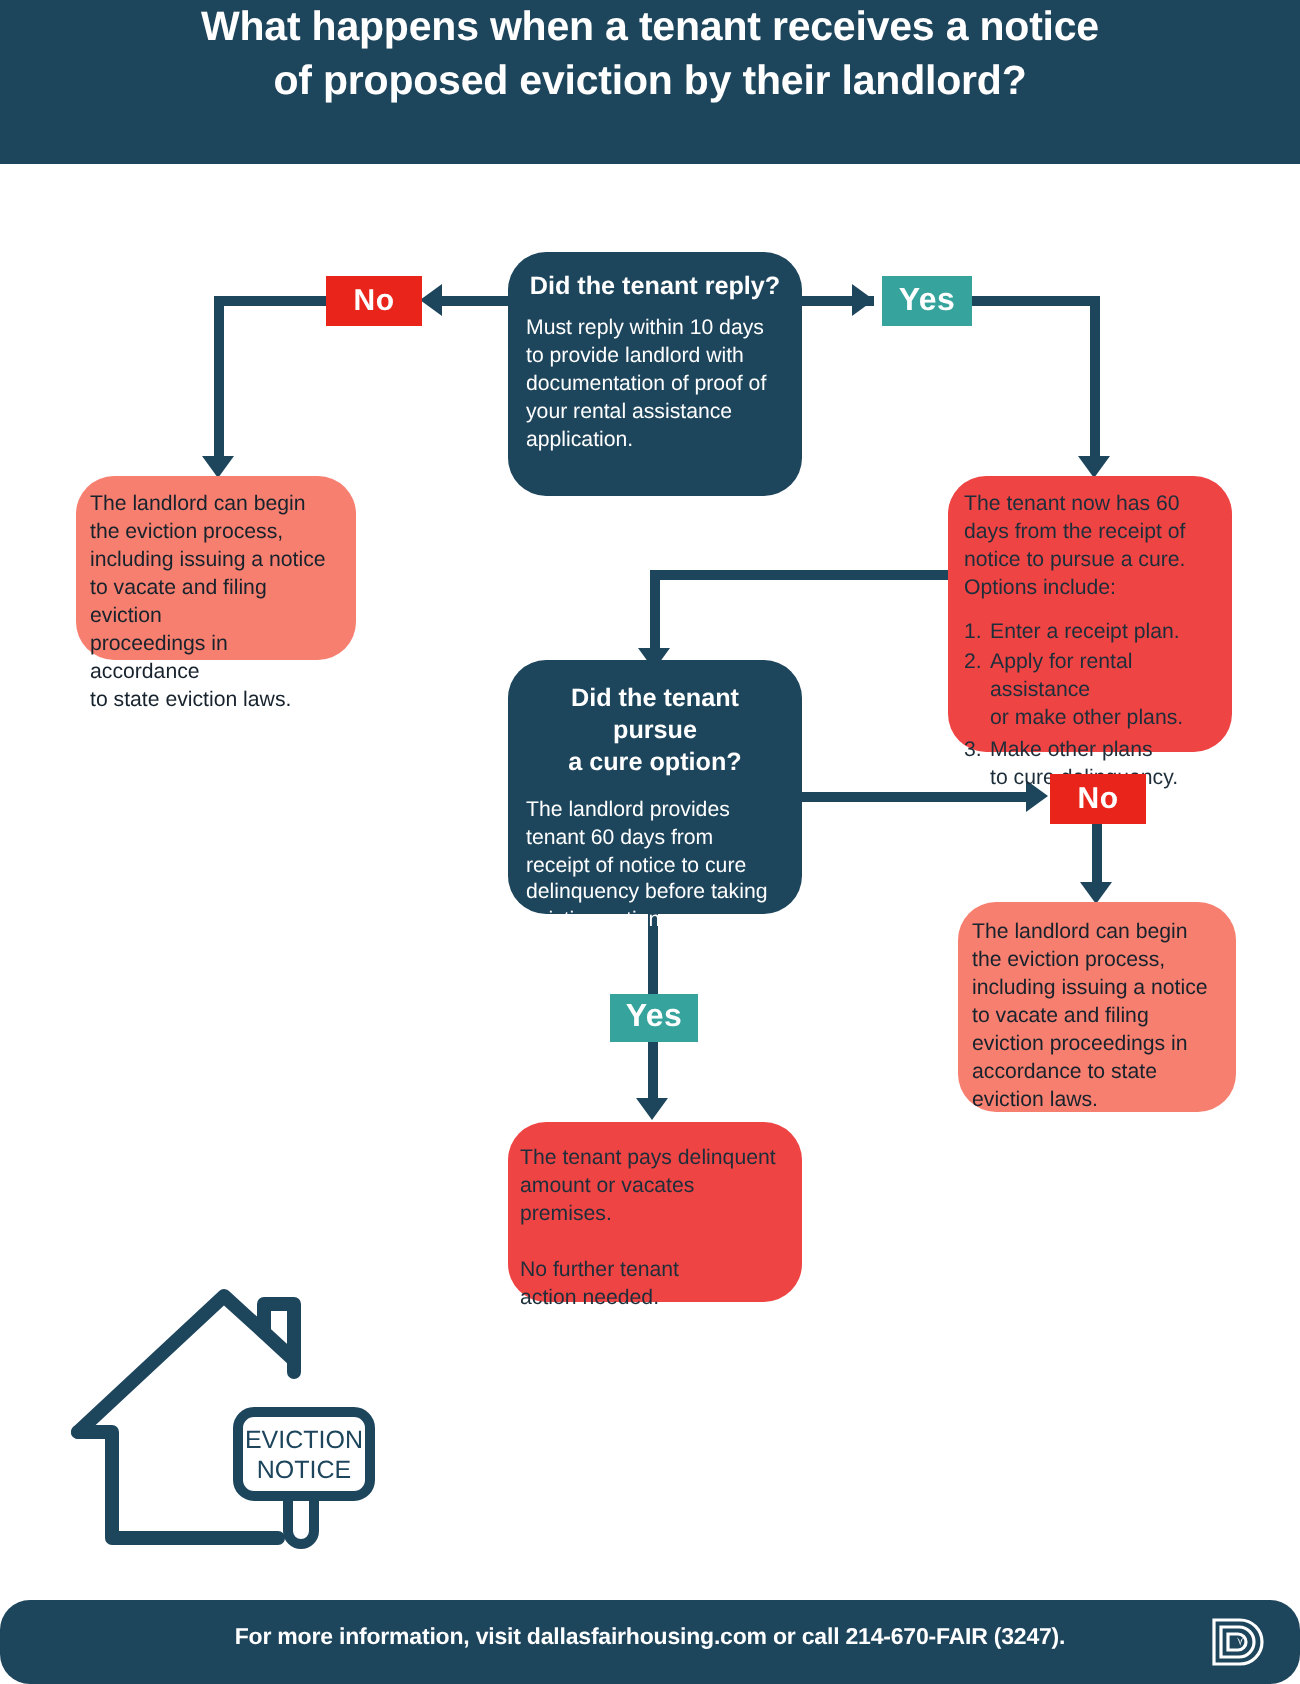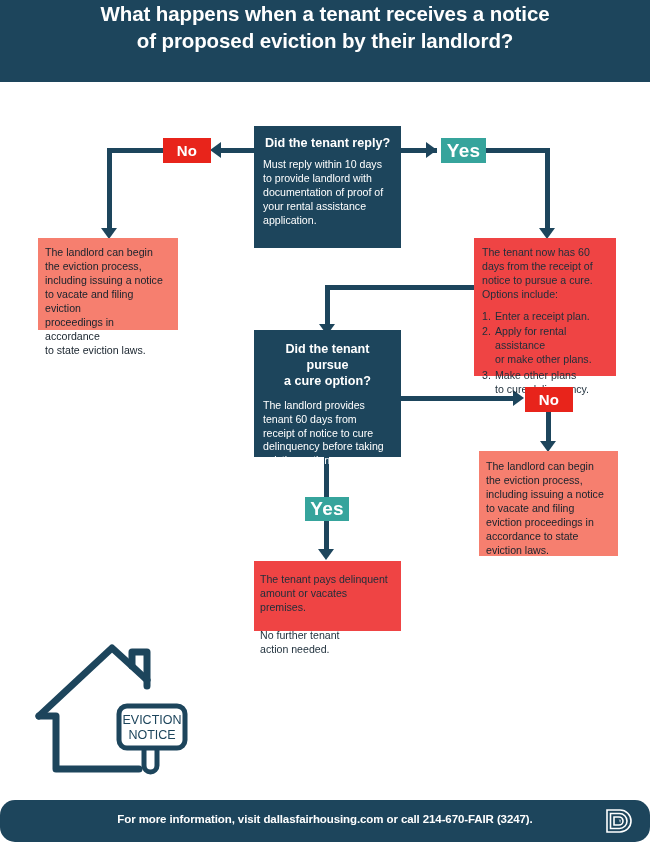--- a/index.html
+++ b/index.html
@@ -59,20 +59,21 @@
   .footer-logo {
     position: absolute;
     right: 16px; top: 7px;
     width: 30px; height: 28px;
   }
 
   
   .node {
     position: absolute;
     box-sizing: border-box;
+    border-radius: 19px;
   }
   .node-navy {
     background: #1d455c;
     color: #ffffff;
   }
   .node-teal {
     background: #ef4444;
     color: #1d2e3a;
   }
   .node-coral {
@@ -99,21 +100,21 @@
     display: flex;
     align-items: center;
     justify-content: center;
     font-weight: bold;
     color: #ffffff;
     font-size: 15px;
     letter-spacing: 0.2px;
   }
   .chip-no { background: #e8241b; }
   .chip-yes { background: #36a49c; }
-  .chip-yes-sm { font-size: 19px; }
+  .chip-yes-sm { font-size: 16px; }
 
   
   .line {
     position: absolute;
     background: #1d455c;
   }
   .arrow {
     position: absolute;
     width: 0; height: 0;
   }
@@ -252,21 +253,21 @@
 the eviction process,
 including issuing a notice
 to vacate and filing
 eviction proceedings in
 accordance to state
 eviction laws.</div>
 </div>
 
 <div class="chip chip-yes chip-yes-sm" style="left:305px; top:497px; width:44px; height:24px;">Yes</div>
 
-<div class="node node-teal" style="left:254px; top:561px; width:147px; height:70px; padding:12px 6px 0 6px;">
+<div class="node node-teal" style="left:254px; top:561px; width:147px; height:90px; padding:12px 6px 0 6px;">
   <div class="node-body">The tenant pays delinquent
 amount or vacates premises.
 
 No further tenant
 action needed.</div>
 </div>
 
 <div class="house-art">
   <svg width="180" height="150" viewBox="0 0 180 150">
 

